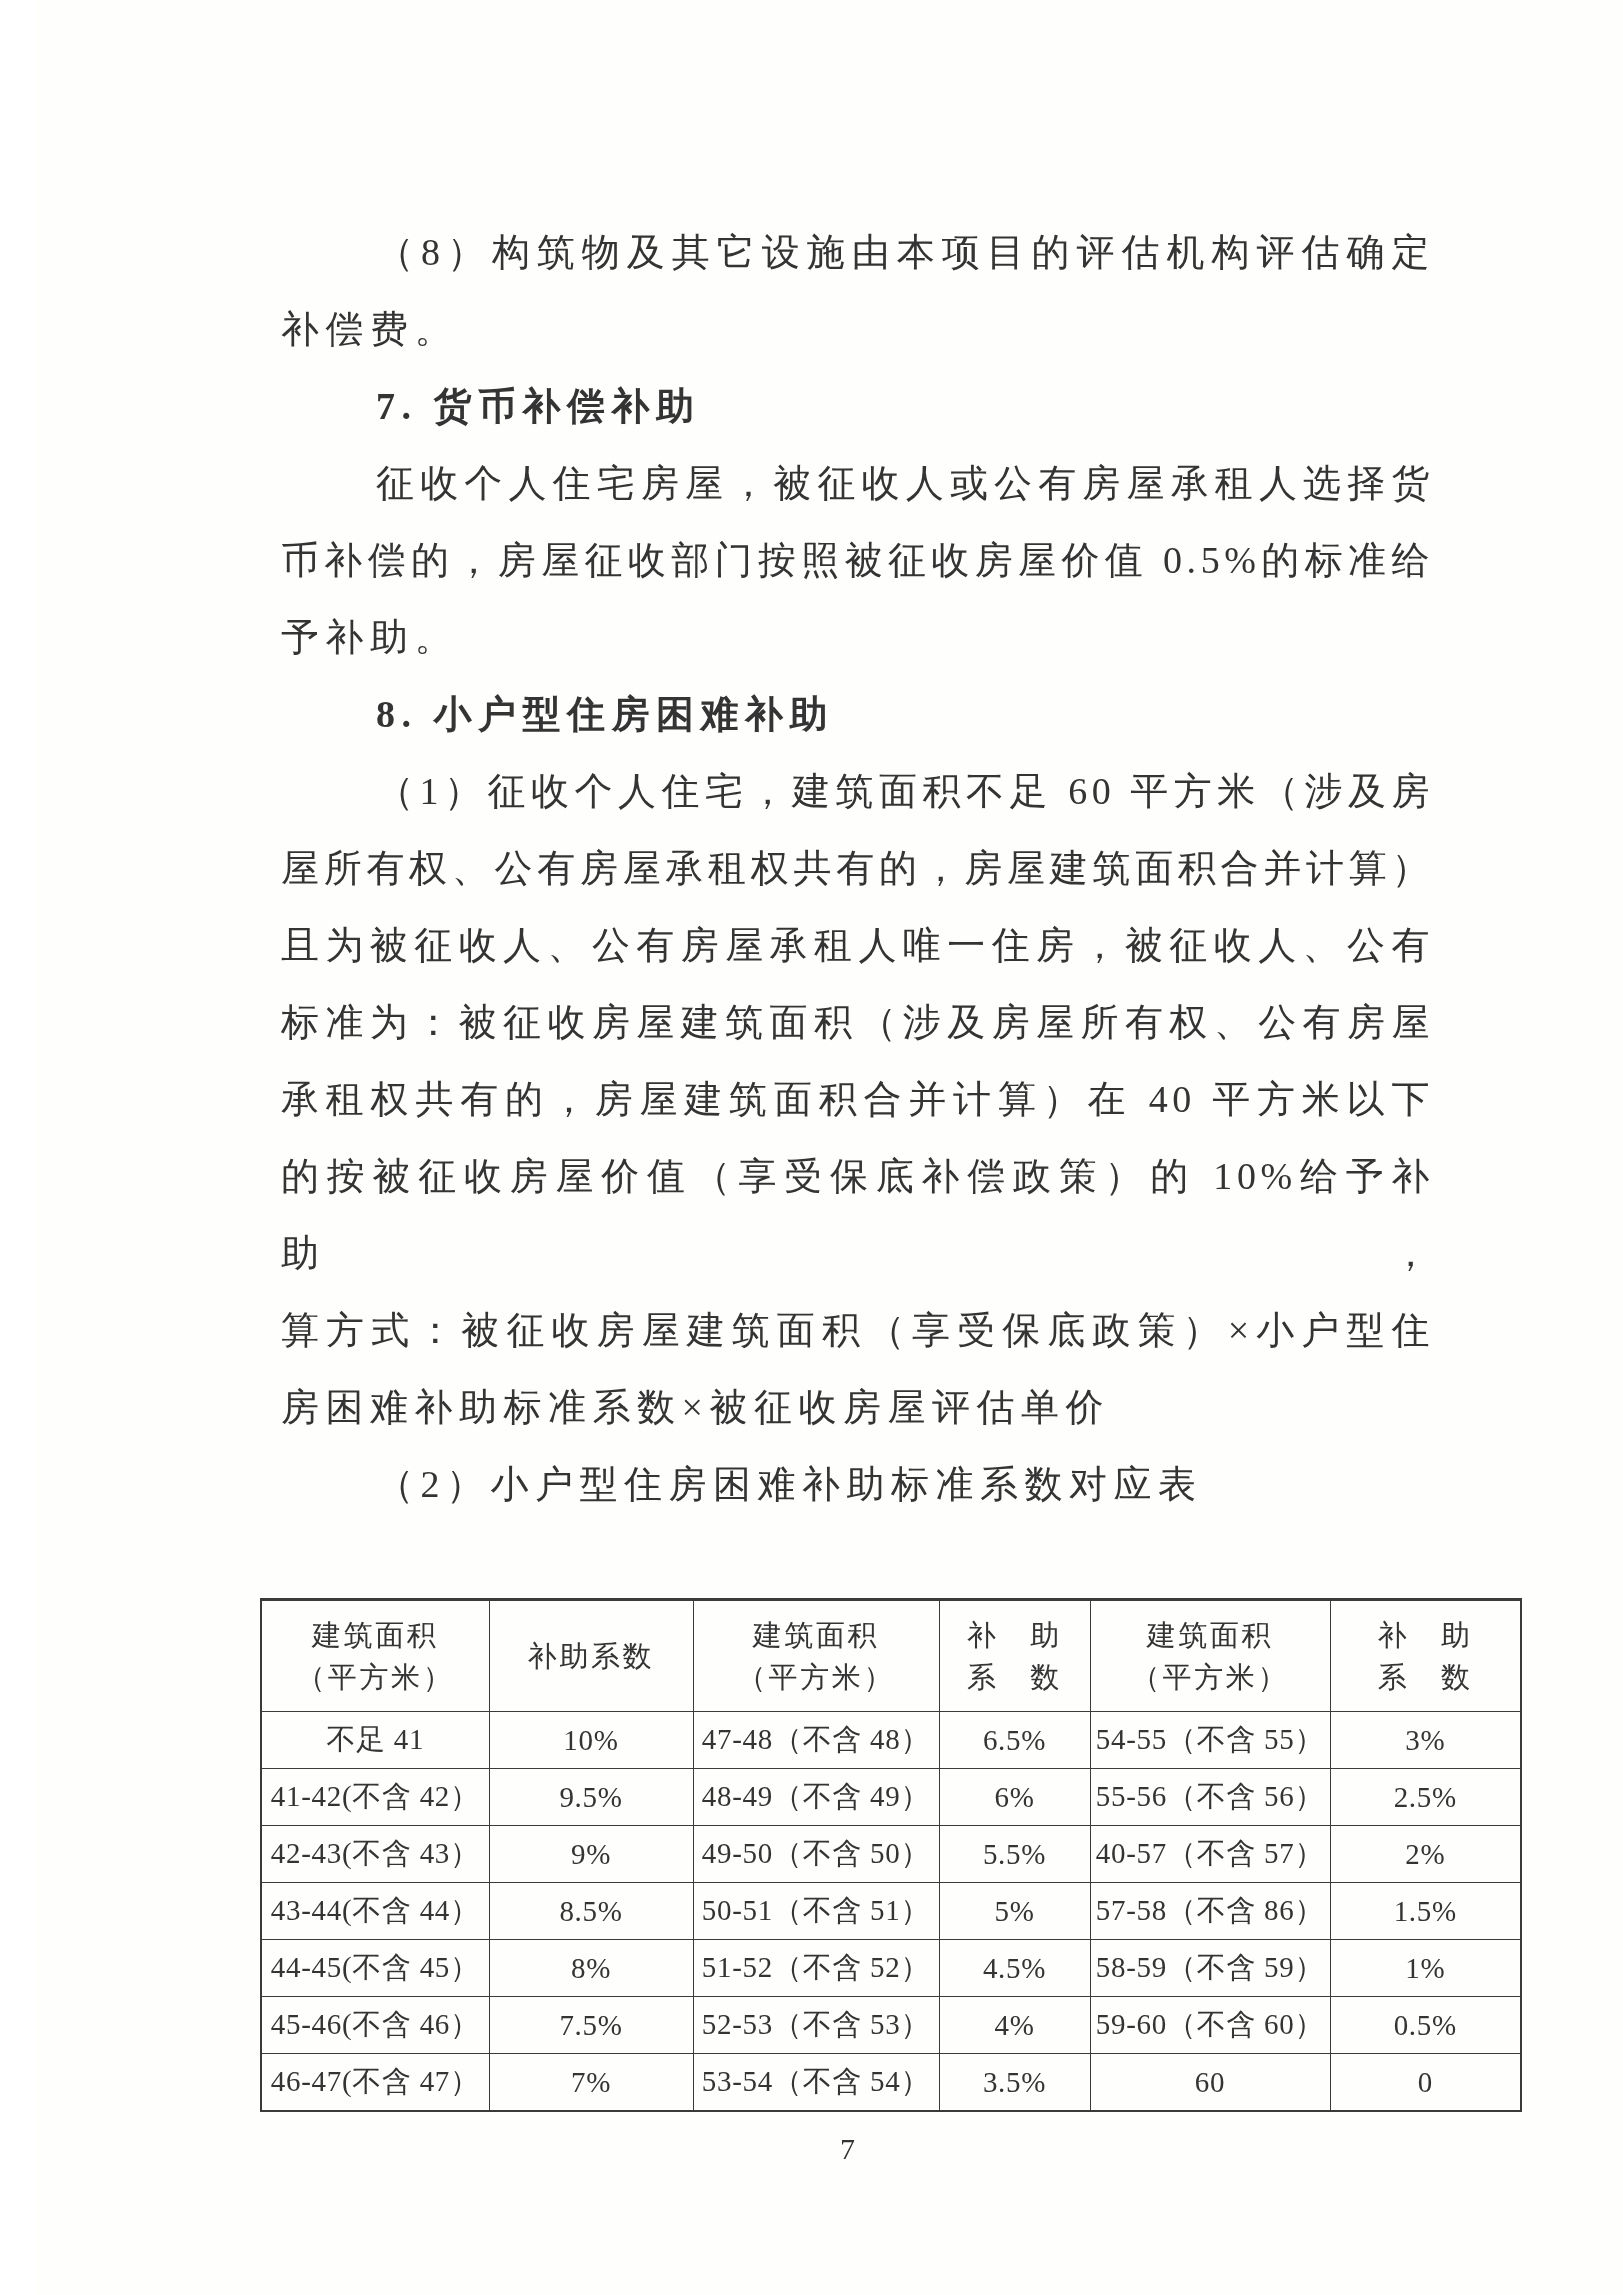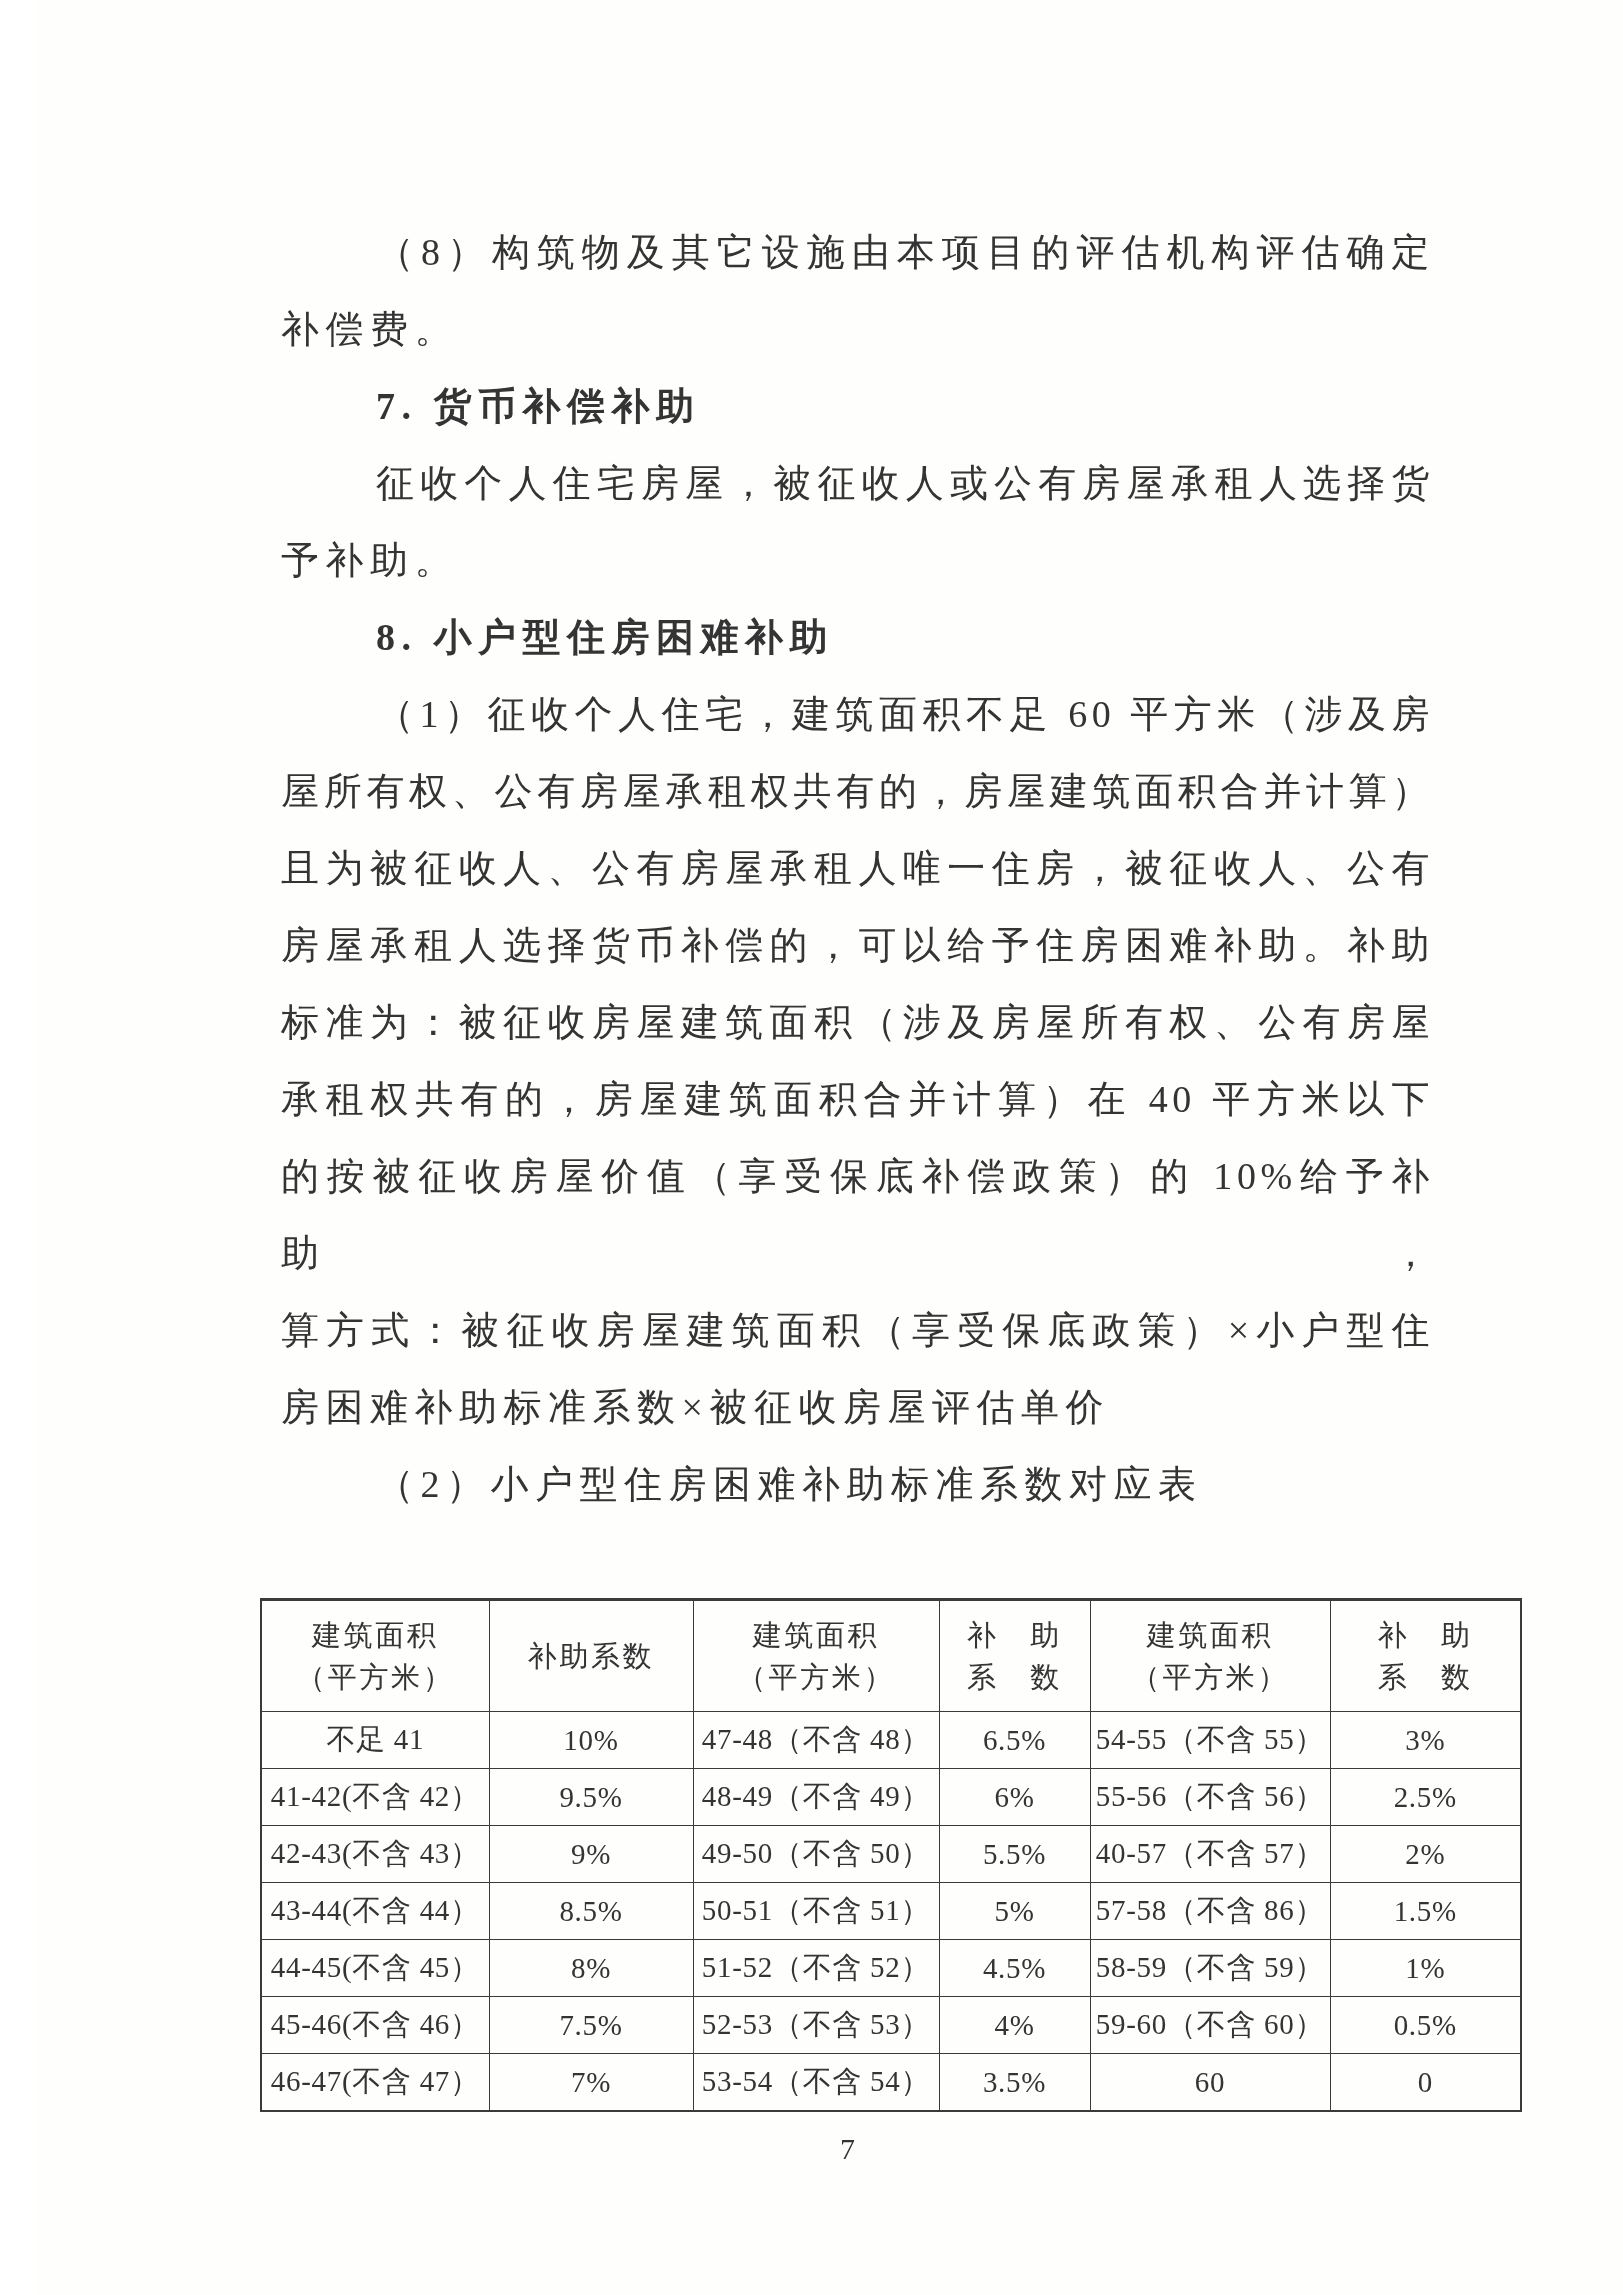--- a/index.html
+++ b/index.html
@@ -91,28 +91,28 @@
 
 <div class="page">
   <div class="content">
 
     <div class="line fill indent">（8）构筑物及其它设施由本项目的评估机构评估确定</div>
     <div class="line short">补偿费。</div>
 
     <div class="line short indent bold">7. 货币补偿补助</div>
 
     <div class="line fill indent">征收个人住宅房屋，被征收人或公有房屋承租人选择货</div>
+    <div class="line fill">币补偿的，房屋征收部门按照被征收房屋价值 0.5%的标准给</div>
     <div class="line short">予补助。</div>
 
     <div class="line short indent bold">8. 小户型住房困难补助</div>
 
     <div class="line fill indent">（1）征收个人住宅，建筑面积不足 60 平方米（涉及房</div>
     <div class="line fill">屋所有权、公有房屋承租权共有的，房屋建筑面积合并计算）</div>
     <div class="line fill">且为被征收人、公有房屋承租人唯一住房，被征收人、公有</div>
-    <div class="line fill">房屋承租人选择货币补偿的，可以给予住房困难补助。补助</div>
     <div class="line fill">标准为：被征收房屋建筑面积（涉及房屋所有权、公有房屋</div>
     <div class="line fill">承租权共有的，房屋建筑面积合并计算）在 40 平方米以下</div>
     <div class="line fill">的按被征收房屋价值（享受保底补偿政策）的 10%给予补助，</div>
     <div class="line fill">算方式：被征收房屋建筑面积（享受保底政策）×小户型住</div>
     <div class="line short">房困难补助标准系数×被征收房屋评估单价</div>
 
     <div class="line short indent">（2）小户型住房困难补助标准系数对应表</div>
   </div>
 
   <div class="table-wrap">

